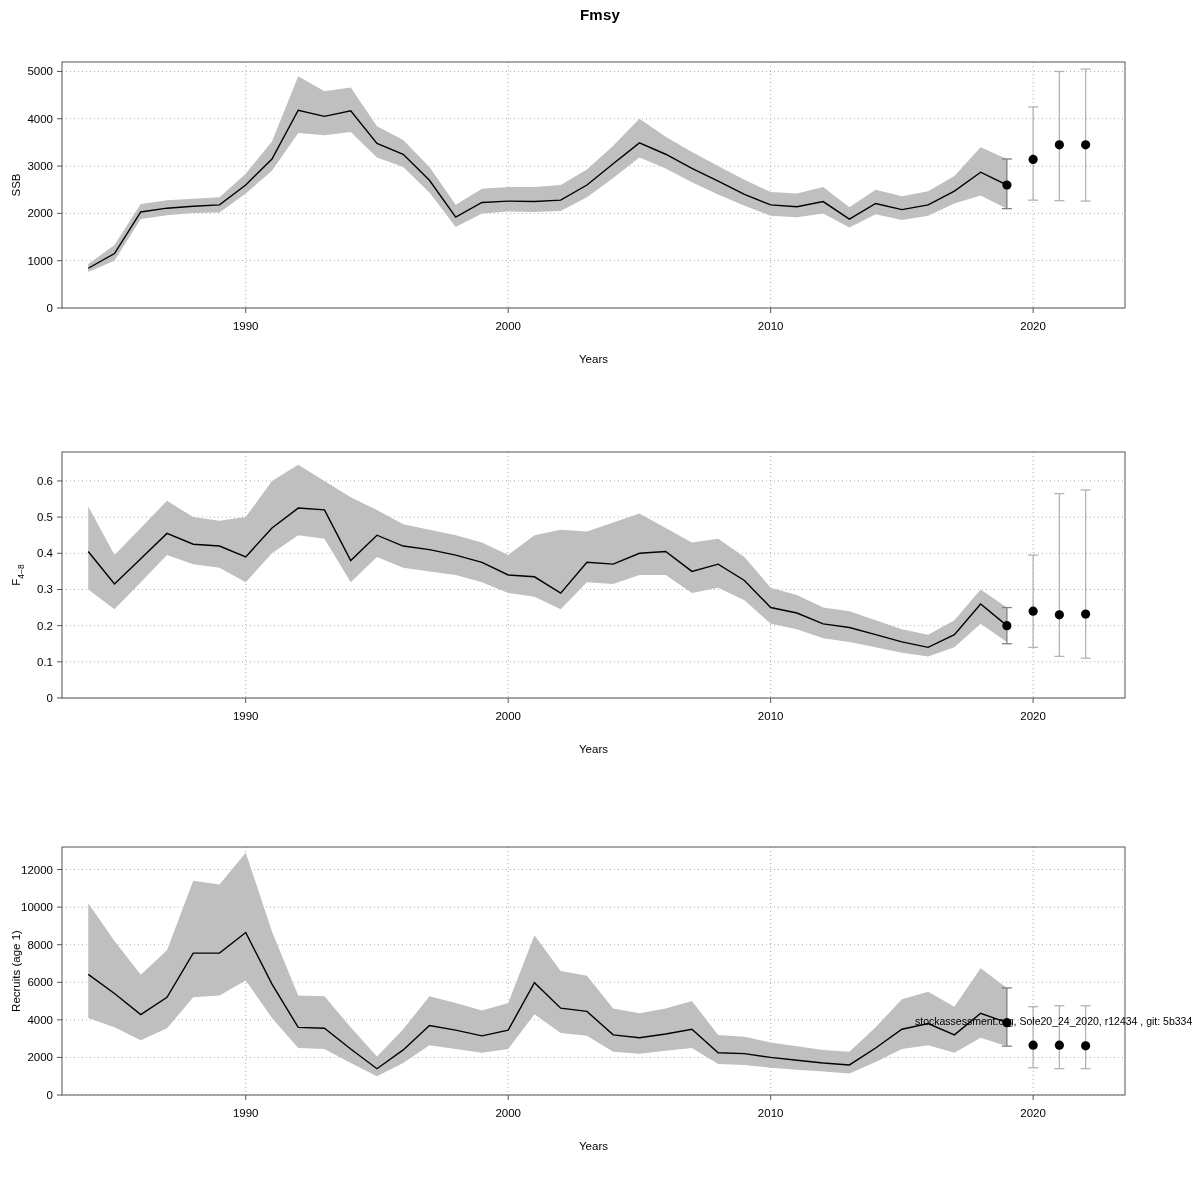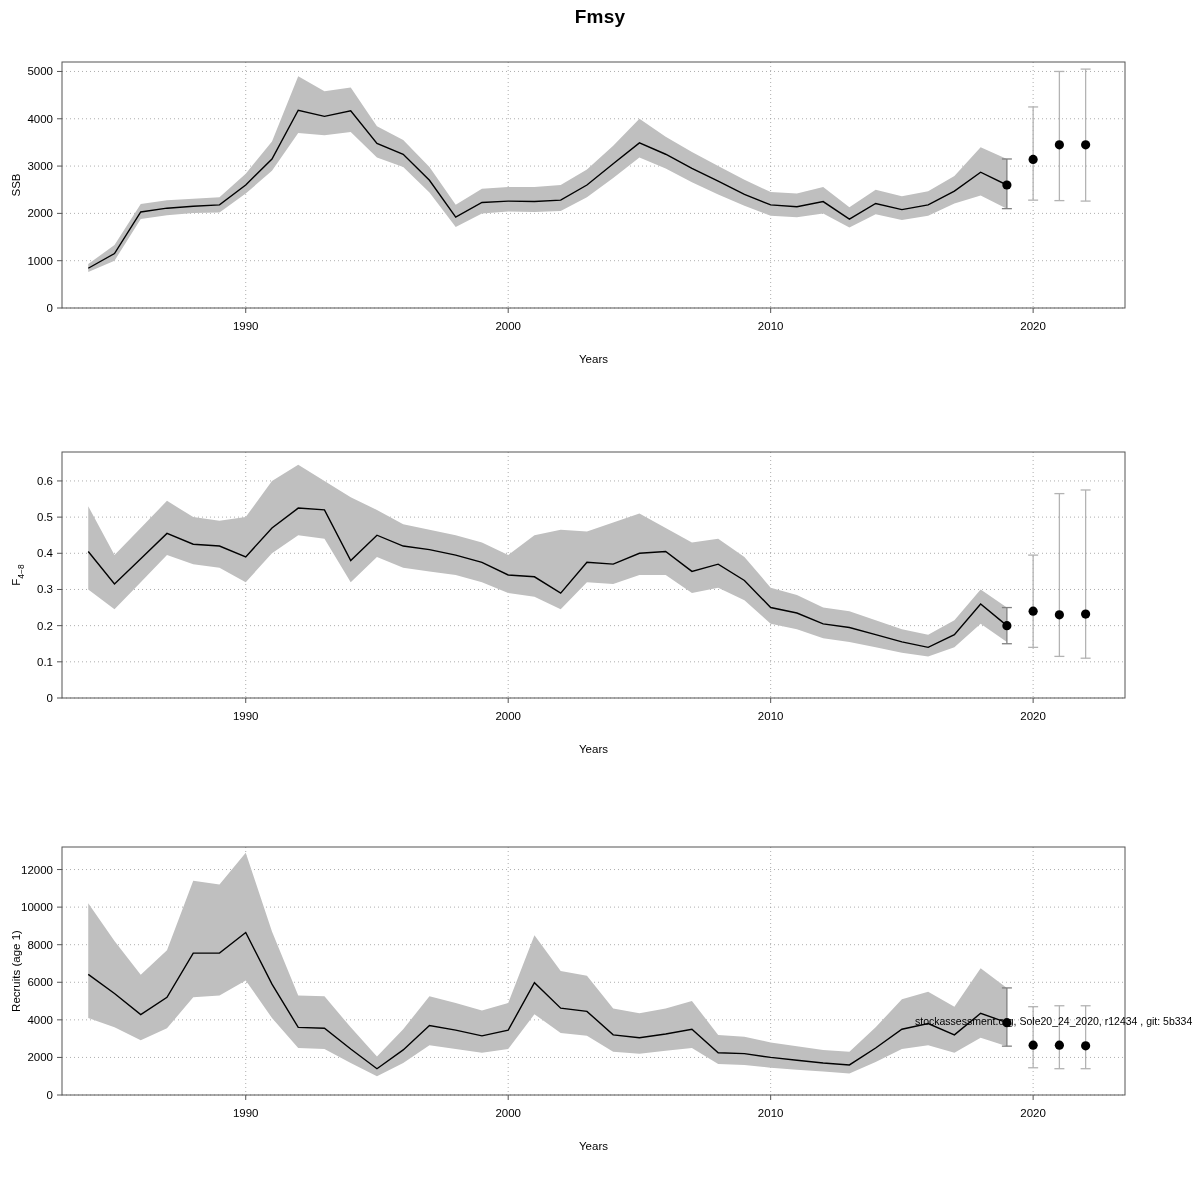--- a/index.html
+++ b/index.html
@@ -14,21 +14,21 @@
     color: #000000;
     position: relative;
     overflow: hidden;
   }
   #page-title {
     position: absolute;
     top: 6px;
     left: 0;
     width: 1200px;
     text-align: center;
-    font-size: 19px;
+    font-size: 15px;
     font-weight: bold;
     letter-spacing: 0.2px;
   }
   .panel {
     position: absolute;
     left: 0;
     width: 1200px;
   }
   .panel-1 { top: 40px;  height: 350px; }
   .panel-2 { top: 430px; height: 350px; }

